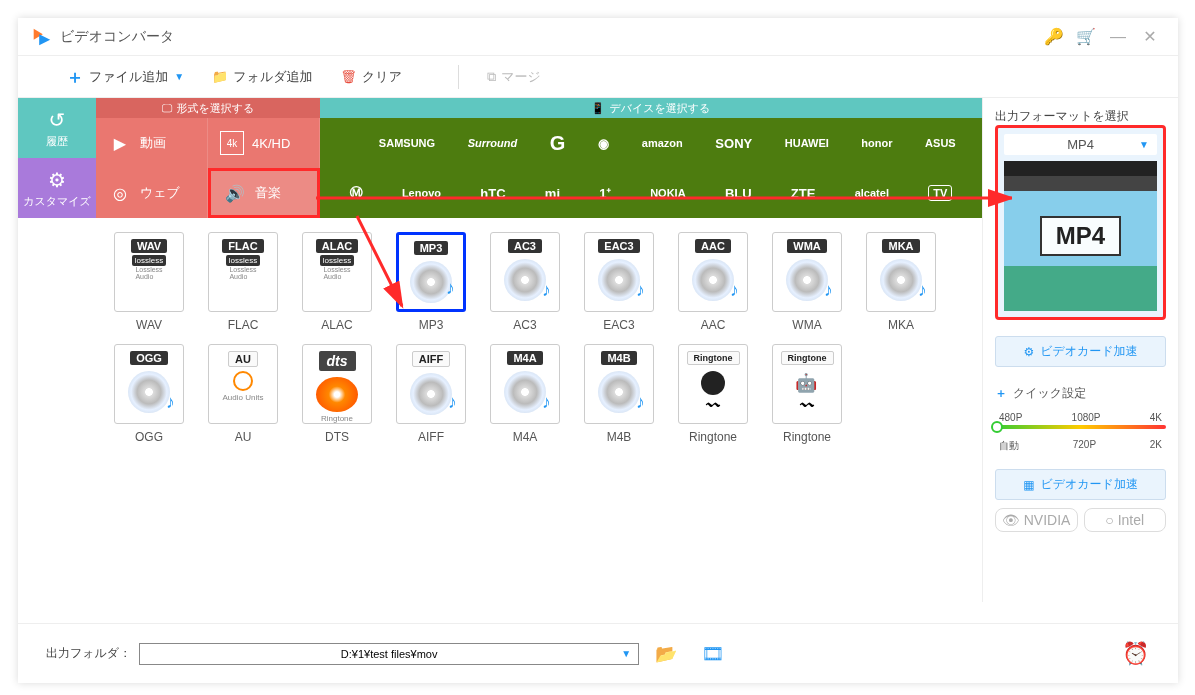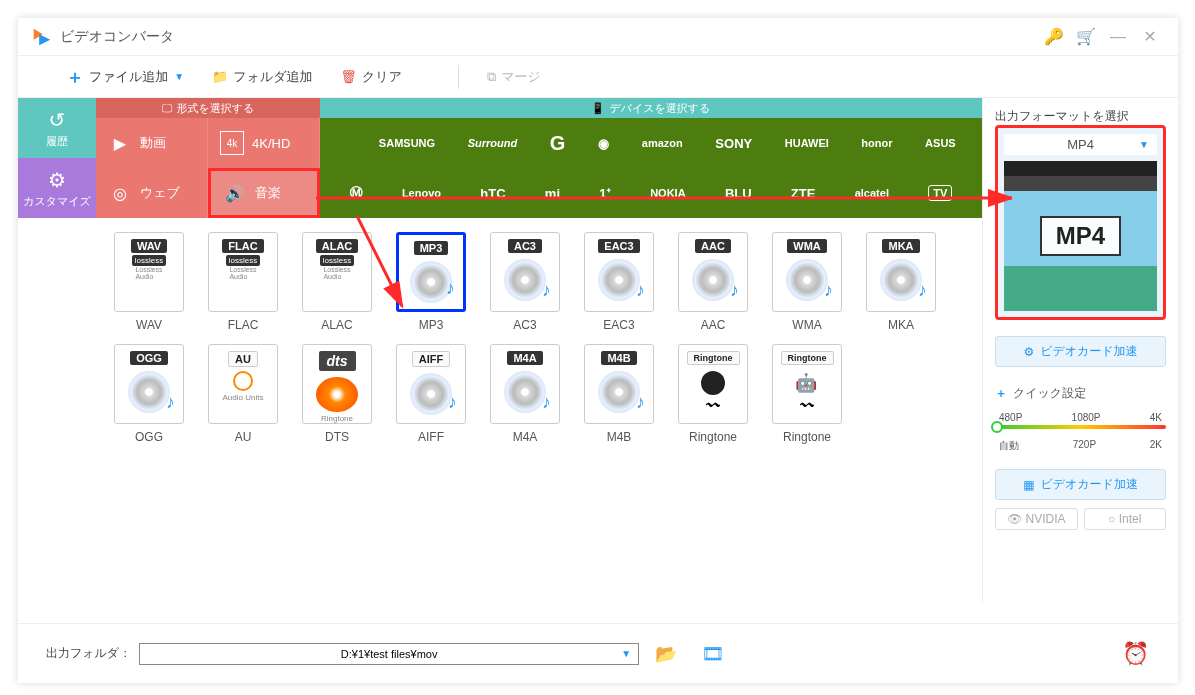--- a/index.html
+++ b/index.html
@@ -71,21 +71,21 @@
 
 .quick-title { margin-top: 18px; font-size: 12px; color: #555; display: flex; align-items: center; gap: 6px; }
 .quick-title .plus { color: #2196f3; font-weight: bold; }
 
 .res-row { display: flex; justify-content: space-between; font-size: 10px; color: #555; margin-top: 10px; padding: 0 4px; }
 .res-slider { height: 4px; background: linear-gradient(to right, #3c3 0%, #fc0 50%, #f33 100%); margin-top: 2px; position: relative; border-radius: 2px; }
 .res-thumb { position: absolute; left: -4px; top: -4px; width: 12px; height: 12px; background: #fff; border: 2px solid #3c3; border-radius: 50%; }
 
 .gpu-btn { margin-top: 16px; background: #eaf4fd; border: 1px solid #cde; border-radius: 3px; padding: 6px; text-align: center; font-size: 12px; color: #2196f3; cursor: pointer; display: flex; align-items: center; justify-content: center; gap: 6px; }
 .gpu-row { display: flex; gap: 6px; margin-top: 8px; }
-.gpu-chip { flex: 1; border: 1px solid #ddd; border-radius: 3px; padding: 3px; font-size: 12px; color: #aaa; text-align: center; }
+.gpu-chip { flex: 1; border: 1px solid #ddd; border-radius: 8px; padding: 3px; font-size: 14px; color: #aaa; text-align: center; }
 
 .footer { position: absolute; bottom: 0; left: 0; right: 0; height: 60px; border-top: 1px solid #eee; display: flex; align-items: center; padding: 0 28px; }
 .out-label { font-size: 12px; color: #444; margin-right: 8px; }
 .out-input { width: 500px; height: 22px; border: 1px solid #888; font-size: 11px; padding: 0 6px; text-align: center; }
 .out-dd { color: #2196f3; margin-left: -18px; font-size: 10px; }
 .foot-ico { margin-left: 24px; color: #2196f3; font-size: 18px; cursor: pointer; }
 .foot-spacer { flex: 1; }
 .convert-btn { width: 190px; height: 60px; background: #2196f3; color: #fff; font-size: 22px; display: flex; align-items: center; justify-content: center; cursor: pointer; margin-right: 20px; }
 .clock-ico { color: #2196f3; font-size: 22px; cursor: pointer; }
 

